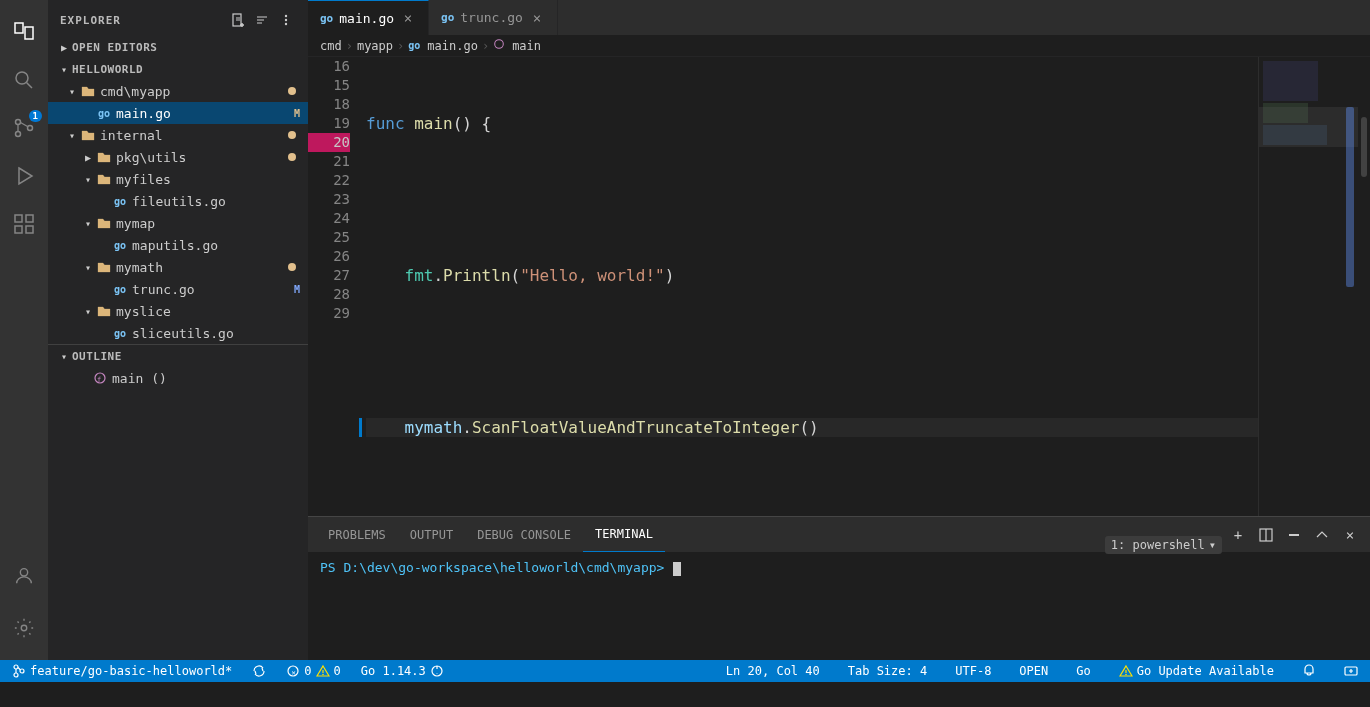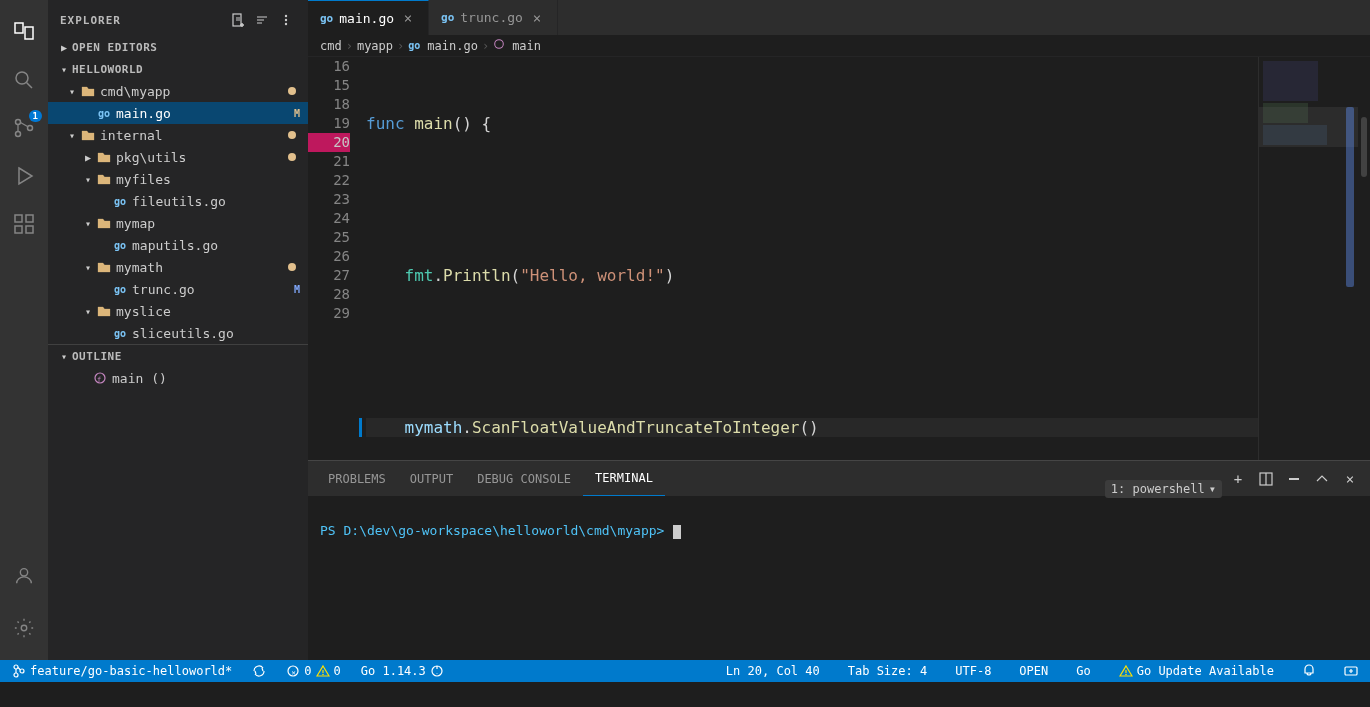--- a/index.html
+++ b/index.html
@@ -307,27 +307,26 @@
       width: 6px;
       margin: 0 3px;
       height: 60px;
       background: #424242;
       border-radius: 3px;
       margin-top: 60px;
     }
 
     
     .bottom-panel {
-      height: 200px;
+      height: 144px;
       display: flex;
       flex-direction: column;
       background: #1e1e1e;
       border-top: 1px solid #454545;
       flex-shrink: 0;
-      gap: 19px;
     }
     .panel-tabs {
       display: flex;
       align-items: center;
       height: 35px;
       background: #2d2d2d;
       padding: 0 8px;
       flex-shrink: 0;
     }
     .panel-tab {

